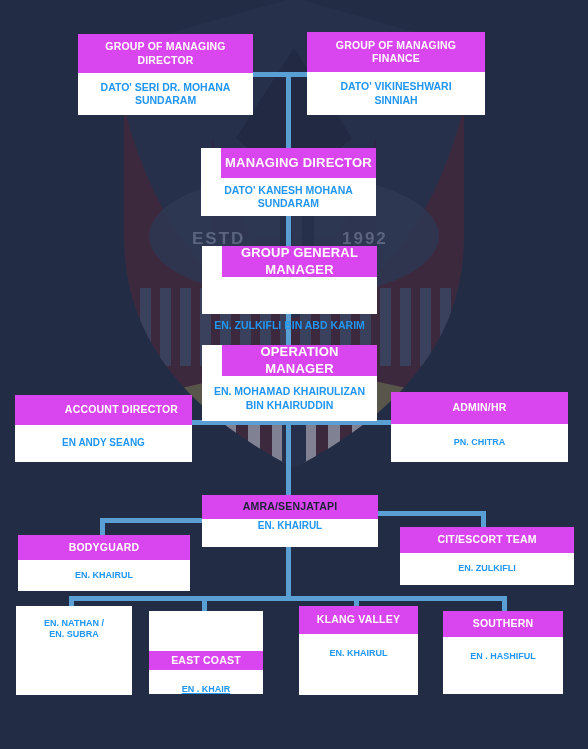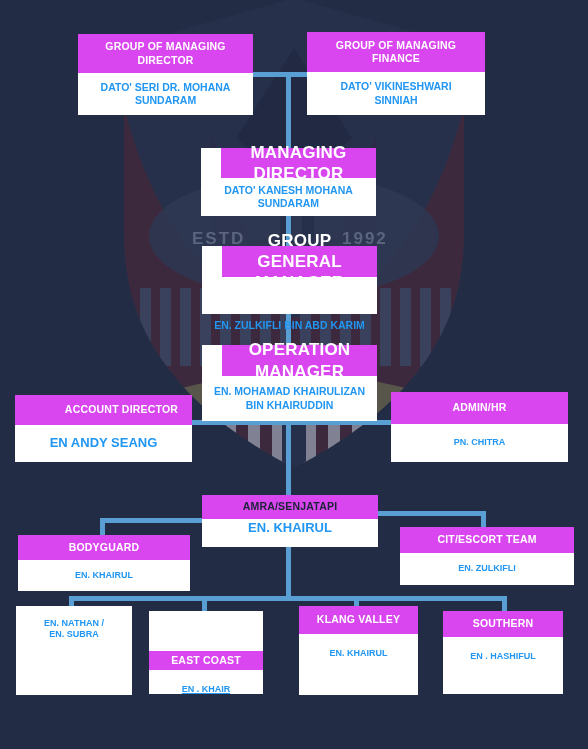--- a/index.html
+++ b/index.html
@@ -65,23 +65,23 @@
     justify-content: center;
     flex: 1;
     box-sizing: border-box;
     padding: 3px 4px;
     line-height: 1.25;
     white-space: pre-line;
   }
   .node .hdr.dark { color: #1b2337; }
 
   
-  .t12 { font-size: 17px; margin-left: 20px; }
+  .t12 { font-size: 13px; margin-left: 20px; }
   .t11 { font-size: 10.5px; }
-  .t10 { font-size: 13px; }
+  .t10 { font-size: 10px; }
   .t9  { font-size: 9px; }
 </style>
 </head>
 <body>
 
 <div id="page">
 
   <svg id="watermark" viewBox="0 0 364 500">
     <defs>
       <clipPath id="shieldClip">

